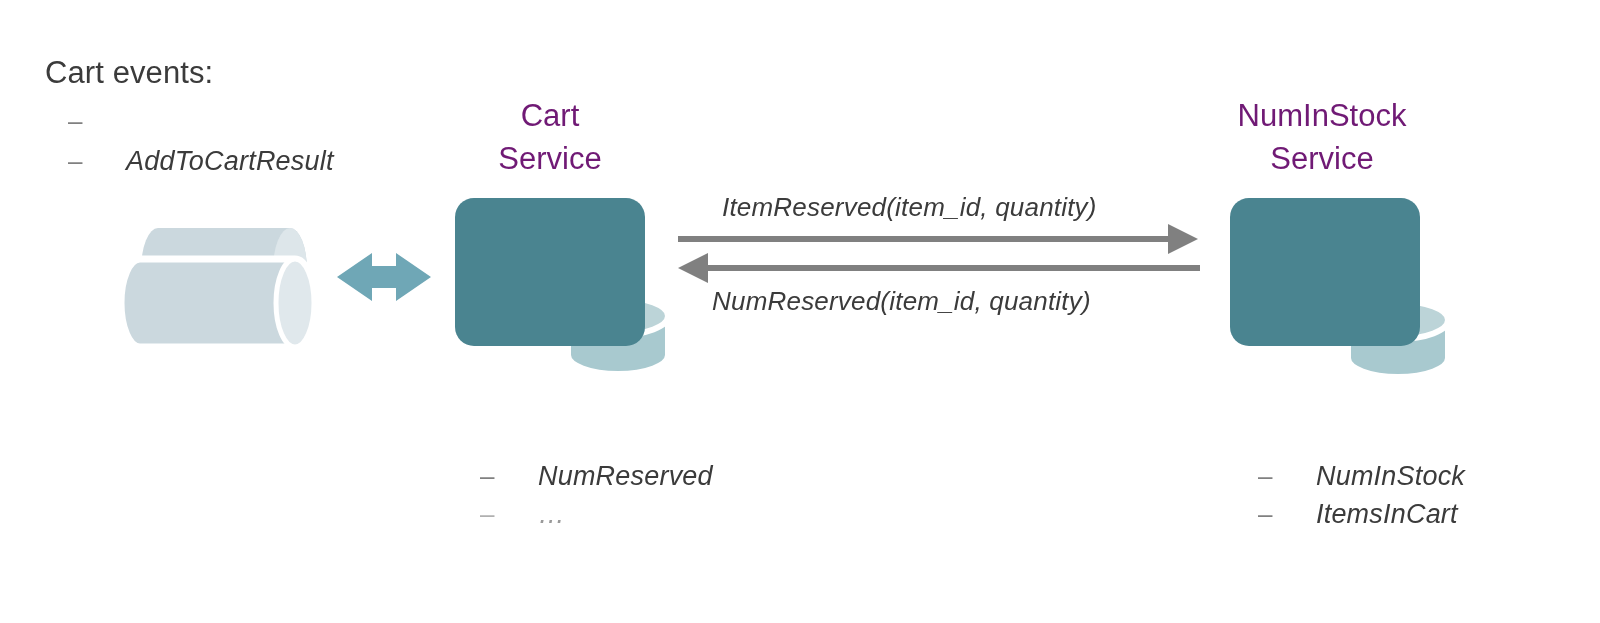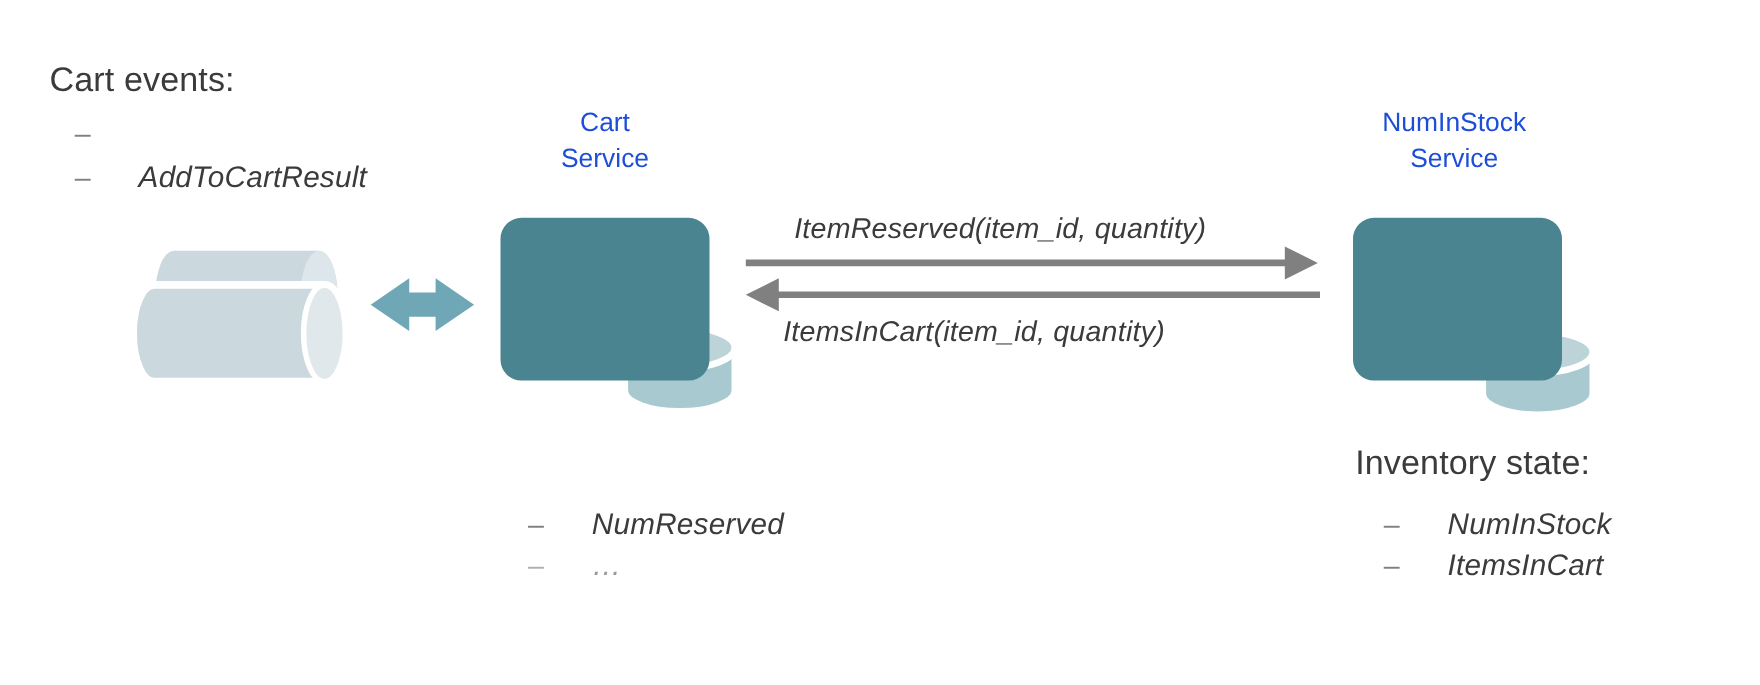--- a/index.html
+++ b/index.html
@@ -48,22 +48,22 @@
     font-size: 27px;
     color: #3b3b3b;
     white-space: nowrap;
     letter-spacing: 0.2px;
   }
   .bullet-text.faint { color: #9a9a9a; }
   .bullet-dash.faint { color: #b0b0b0; }
 
   .svc-title {
     position: absolute;
-    font-size: 24px;
-    color: #1d4ed8;
+    font-size: 31px;
+    color: #701a75;
     text-align: center;
     line-height: 1.38;
     white-space: nowrap;
   }
 
   
   .svc-box {
     position: absolute;
     background: #4a8490;
     border-radius: 19px;
@@ -149,35 +149,34 @@
   <div class="svc-box" style="left:455px; top:198px; width:190px; height:148px;"></div>
 
   <div class="svc-title" style="left:1232px; top:95px; width:180px;">
     <div>NumInStock</div>
     <div>Service</div>
   </div>
   <div class="svc-box" style="left:1230px; top:198px; width:190px; height:148px;"></div>
 
   <div class="arrow-label" style="left:722px; top:192px;">ItemReserved(item_id, quantity)</div>
 
-  <div class="arrow-label" style="left:712px; top:286px;">ItemsInCart(item_id, quantity)</div>
+  <div class="arrow-label" style="left:712px; top:286px;">NumReserved(item_id, quantity)</div>
 
 
   <div class="bullet-list" style="left:480px; top:461px;">
     <div class="bullet-row">
       <span class="bullet-dash">–</span>
       <span class="bullet-text">NumReserved</span>
     </div>
     <div class="bullet-row">
       <span class="bullet-dash faint">–</span>
       <span class="bullet-text faint">…</span>
     </div>
   </div>
 
-  <div class="heading" style="left:1232px; top:403px;">Inventory state:</div>
 
   <div class="bullet-list" style="left:1258px; top:461px;">
     <div class="bullet-row">
       <span class="bullet-dash">–</span>
       <span class="bullet-text">NumInStock</span>
     </div>
     <div class="bullet-row">
       <span class="bullet-dash">–</span>
       <span class="bullet-text">ItemsInCart</span>
     </div>

